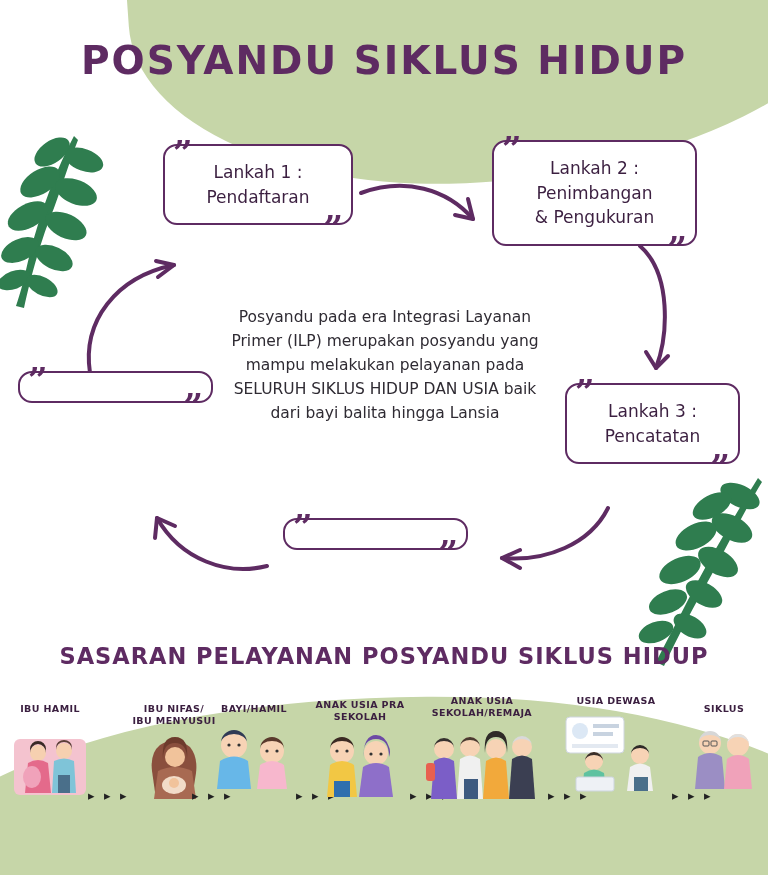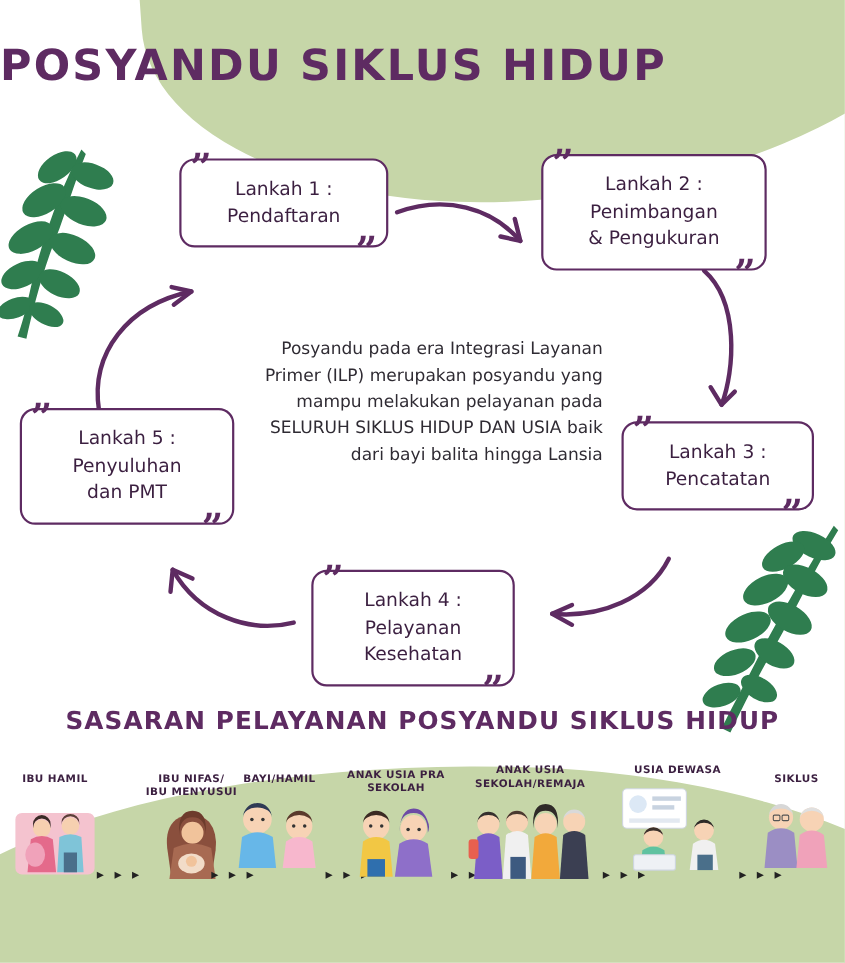--- a/index.html
+++ b/index.html
@@ -31,20 +31,21 @@
   }
 
   
   .leaf-svg { position: absolute; z-index: 1; }
   #leaf-left  { left: -4px;  top: 130px;  }
   #leaf-right { right: -10px; top: 470px; }
 
   
   .title {
     position: absolute; top: 38px; left: 0; width: 100%;
+    text-align: center;
     font-family: "DejaVu Sans", sans-serif;
     font-weight: bold;
     font-size: 39px;
     letter-spacing: 2px;
     color: #5e2b62;
     z-index: 5;
   }
 
   
   .step {
@@ -73,21 +74,21 @@
   #step1 { left: 163px; top: 144px;  width: 190px; }
   #step2 { left: 492px; top: 140px;  width: 205px; }
   #step3 { left: 565px; top: 383px;  width: 175px; }
   #step4 { left: 283px; top: 518px;  width: 185px; }
   #step5 { left: 18px;  top: 371px;  width: 195px; }
 
   
   .center-text {
     position: absolute;
     left: 222px; top: 305px; width: 326px;
-    text-align: right;
+    text-align: center;
     font-size: 15.5px;
     line-height: 1.55;
     color: #2f2b33;
     z-index: 6;
   }
 
   
   .arrow { position: absolute; z-index: 4; }
 
   
@@ -211,31 +212,25 @@
 
 <div class="step" id="step3">
   <span class="q q-tl">”</span>
   <span class="step-label" style="white-space:pre-line;">Lankah 3 :
 Pencatatan</span>
   <span class="q q-br">”</span>
 </div>
 
 <div class="step" id="step4">
   <span class="q q-tl">”</span>
-  <span class="step-label" style="white-space:pre-line;">Lankah 4 :
-Pelayanan
-Kesehatan</span>
   <span class="q q-br">”</span>
 </div>
 
 <div class="step" id="step5">
   <span class="q q-tl">”</span>
-  <span class="step-label" style="white-space:pre-line;">Lankah 5 :
-Penyuluhan
-dan PMT</span>
   <span class="q q-br">”</span>
 </div>
 
 <div class="center-text">Posyandu pada era Integrasi Layanan Primer (ILP) merupakan posyandu yang mampu melakukan pelayanan pada SELURUH SIKLUS HIDUP DAN USIA baik dari bayi balita hingga Lansia</div>
 
 <div class="subtitle">SASARAN PELAYANAN POSYANDU SIKLUS HIDUP</div>
 
 <div class="strip">
 
   <div class="person" style="left:10px; top:8px; width:80px;">

